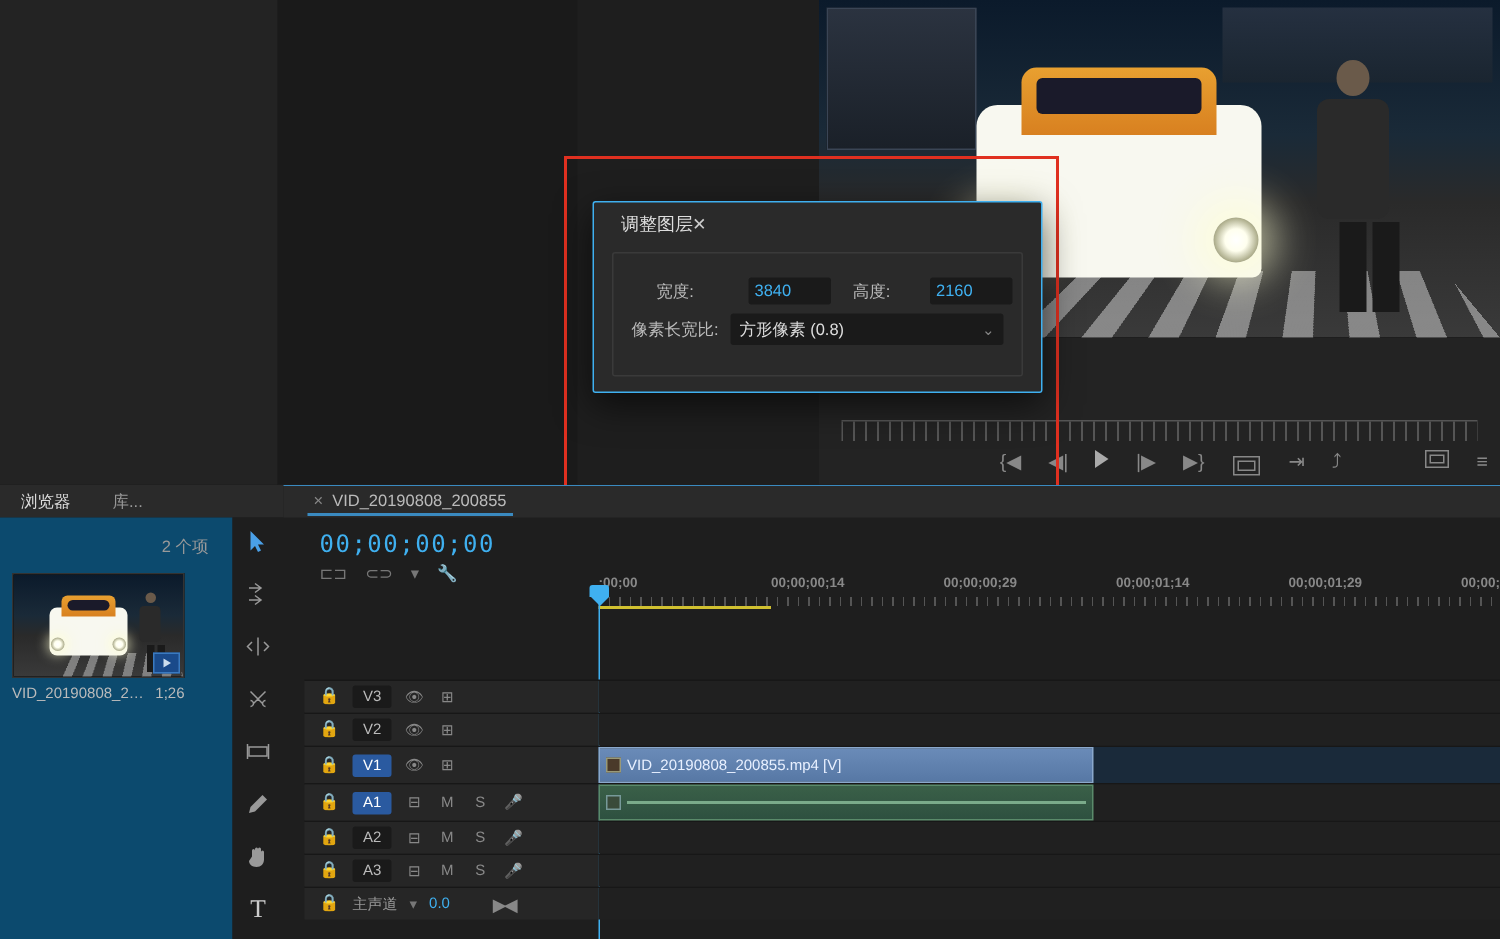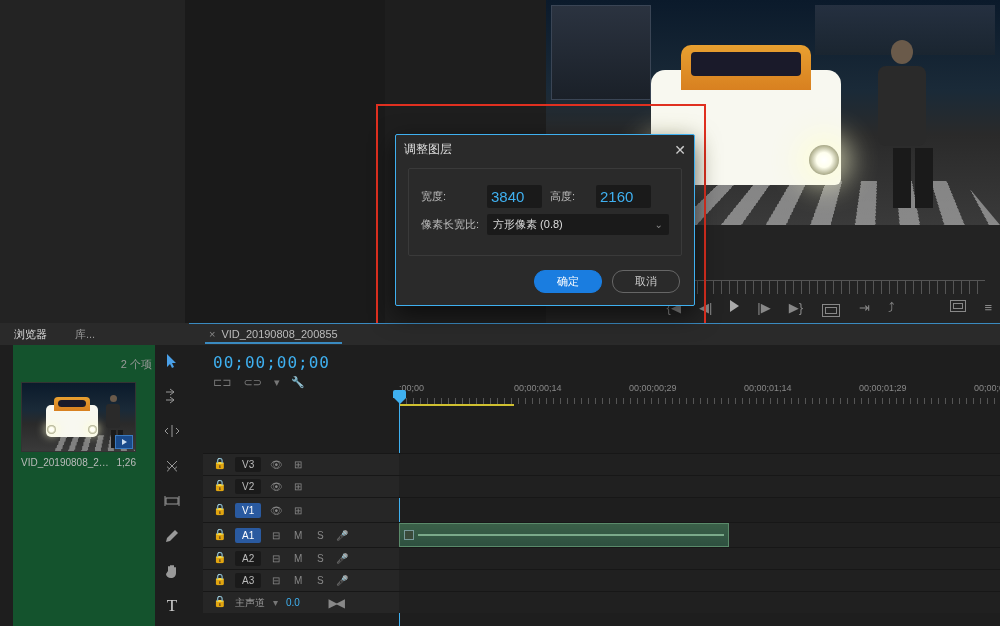--- a/index.html
+++ b/index.html
@@ -83,52 +83,52 @@
     border:1px solid #888; }
   .safe-margin::after{content:"";position:absolute;inset:2px;border:1px solid #888;}
 
   
   .dialog {
     position:absolute; left:395px; top:134px; width:300px;
     background:#2a2a2a; border:1px solid #3fb0f0; border-radius:2px;
     box-shadow: 0 8px 24px rgba(0,0,0,.6);
     z-index:50;
   }
-  .dlg-title { display:flex; justify-content:space-between; align-items:center;
-    padding:6px 8px; font-size:12px; color:#ddd;
+  .dlg-title { display:flex; align-items:center;
+    padding:6px 18px; font-size:12px; color:#ddd;font-family:Liberation Mono, monospace;
   }
   .dlg-close { font-size:14px; cursor:pointer; color:#ccc; }
   .dlg-body { border:1px solid #3a3a3a; margin:4px 12px 10px; padding:10px 12px 14px;
     border-radius:2px;
   }
   .dlg-row { display:flex; align-items:center; gap:8px; margin:6px 0; }
-  .dlg-lbl { color:#bbb; min-width:58px; text-align:left; }
+  .dlg-lbl { color:#bbb; min-width:58px; text-align:center; }
   .dlg-section { color:#bbb; margin-bottom:6px; }
   .dlg-inp { background:#1a1a1a; color:#3fb0f0; border:none; padding:3px 4px;
-    width:55px; font-size:15px; border-radius:2px; }
+    width:55px; font-size:11px; border-radius:2px;margin-left:12px; }
   .dlg-sel { background:#1a1a1a; color:#ddd; border:none; padding:3px 6px;
     flex:1; font-size:11px; border-radius:2px; display:flex; align-items:center;
     justify-content:space-between; cursor:pointer;
   }
   .dlg-sel::after { content:"⌄"; color:#888; font-size:10px; }
   .dlg-btns { display:flex; justify-content:flex-end; gap:10px; padding:4px 14px 12px; }
   .btn { padding:3px 22px; border-radius:11px; font-size:11px; cursor:pointer;
     border:1px solid #666; background:transparent; color:#ccc;
   }
   .btn.primary { background:#1a7de0; border-color:#1a7de0; color:#fff; }
 
   
   .lower { position:absolute; left:0; top:323px; right:0; bottom:0; }
   .lower-bar { height:22px; width:100%; background:#2a2a2a; display:flex;
     align-items:center; font-size:11px; color:#999;
   }
   .lower-bar .tab { padding:0 14px; height:100%; display:flex; align-items:center; }
   .lower-bar .tab.active { color:#ddd; }
-  .proj-col { position:absolute; left:13px; top:22px; width:155px; bottom:0;
-    background:#14532d; padding:8px;
+  .proj-col { position:absolute; left:0; top:22px; width:155px; bottom:0;
+    background:#0c4a6e; padding:8px;
   }
   .proj-head { display:flex; justify-content:flex-end; color:#999; font-size:11px;
     padding:4px 8px 10px;
   }
   .bin { width:115px; }
   .thumb { width:115px; height:70px; background:#000; position:relative; overflow:hidden;
     border:1px solid #333; cursor:pointer;
   }
   .thumb .night-bg{inset:0;}
   .thumb .taxi{ left:24px; top:22px; width:52px; height:32px; border-radius:5px;}
@@ -171,21 +171,21 @@
   .tl-bar .seq-tab { display:flex; align-items:center; gap:6px; color:#bbb;
     border-bottom:2px solid #3a8ac0; padding:3px 4px 2px;}
   .tl-bar .seq-tab .x { color:#888; cursor:pointer; }
   .tc { font-size:16px; color:#3fb0f0; padding:8px 0 2px 24px; letter-spacing:1px;
     font-family: monospace;
   }
   .tc-icons { padding:2px 0 8px 24px; display:flex; gap:12px; color:#777; font-size:11px; }
   .ruler-area { position:absolute; left:210px; top:60px; right:0; height:22px;
     color:#888; font-size:9px;
   }
-  .ruler-labels { display:flex; }
+  .ruler-labels { display:flex;font-weight:bold; }
   .ruler-labels span { width:115px; flex:none; }
   .ruler-ticks { position:absolute; top:15px; left:0; right:0; height:6px;
     background: repeating-linear-gradient(90deg,#555 0 1px,transparent 1px 7px);
   }
   .ruler-hl { position:absolute; top:21px; left:0; width:115px; height:2px; background:#d0c030; }
   .playhead { position:absolute; top:14px; left:0; width:1px; height:250px;
     background:#3fb0f0;
   }
   .playhead::before { content:""; position:absolute; top:-7px; left:-6px;
     width:13px; height:8px; background:#3fb0f0; border-radius:2px 2px 0 0;
@@ -289,24 +289,20 @@
       <span class="dlg-lbl" style="min-width:38px">高度:</span>
       <input class="dlg-inp" value="2160" style="">
     </div>
     <div class="dlg-row">
       <span class="dlg-lbl">像素长宽比:</span>
       <div class="dlg-sel">
         <span>方形像素 (0.8)</span>
       </div>
     </div>
   </div>
-  <div class="dlg-btns">
-    <button class="btn primary">确定</button>
-    <button class="btn">取消</button>
-  </div>
 </div>
 
 <div class="lower">
   <div class="lower-bar">
     <div class="tab active">浏览器</div>
     <div class="tab">库...</div>
   </div>
 
   <div class="proj-col">
     <div class="proj-head">2 个项</div>
@@ -420,20 +416,26 @@
         </div>
         <div class="trk-body"></div>
       </div>
       <div class="track video2">
         <div class="trk-head">
           <span class="tbtn lock-ic">🔒</span>
           <span class="trk-toggle on">V1</span>
           <span class="tbtn">👁</span>
           <span class="tbtn">⊞</span>
         </div>
+        <div class="trk-body main-v">
+          <div class="clip-v">
+            <span class="fx"></span>
+            <span>VID_20190808_200855.mp4 [V]</span>
+          </div>
+        </div>
       </div>
       <div class="track main-a">
         <div class="trk-head">
           <span class="tbtn lock-ic">🔒</span>
           <span class="trk-toggle on">A1</span>
           <span class="tbtn">⊟</span>
           <span class="tbtn">M</span>
           <span class="tbtn">S</span>
           <span class="tbtn">🎤</span>
         </div>

